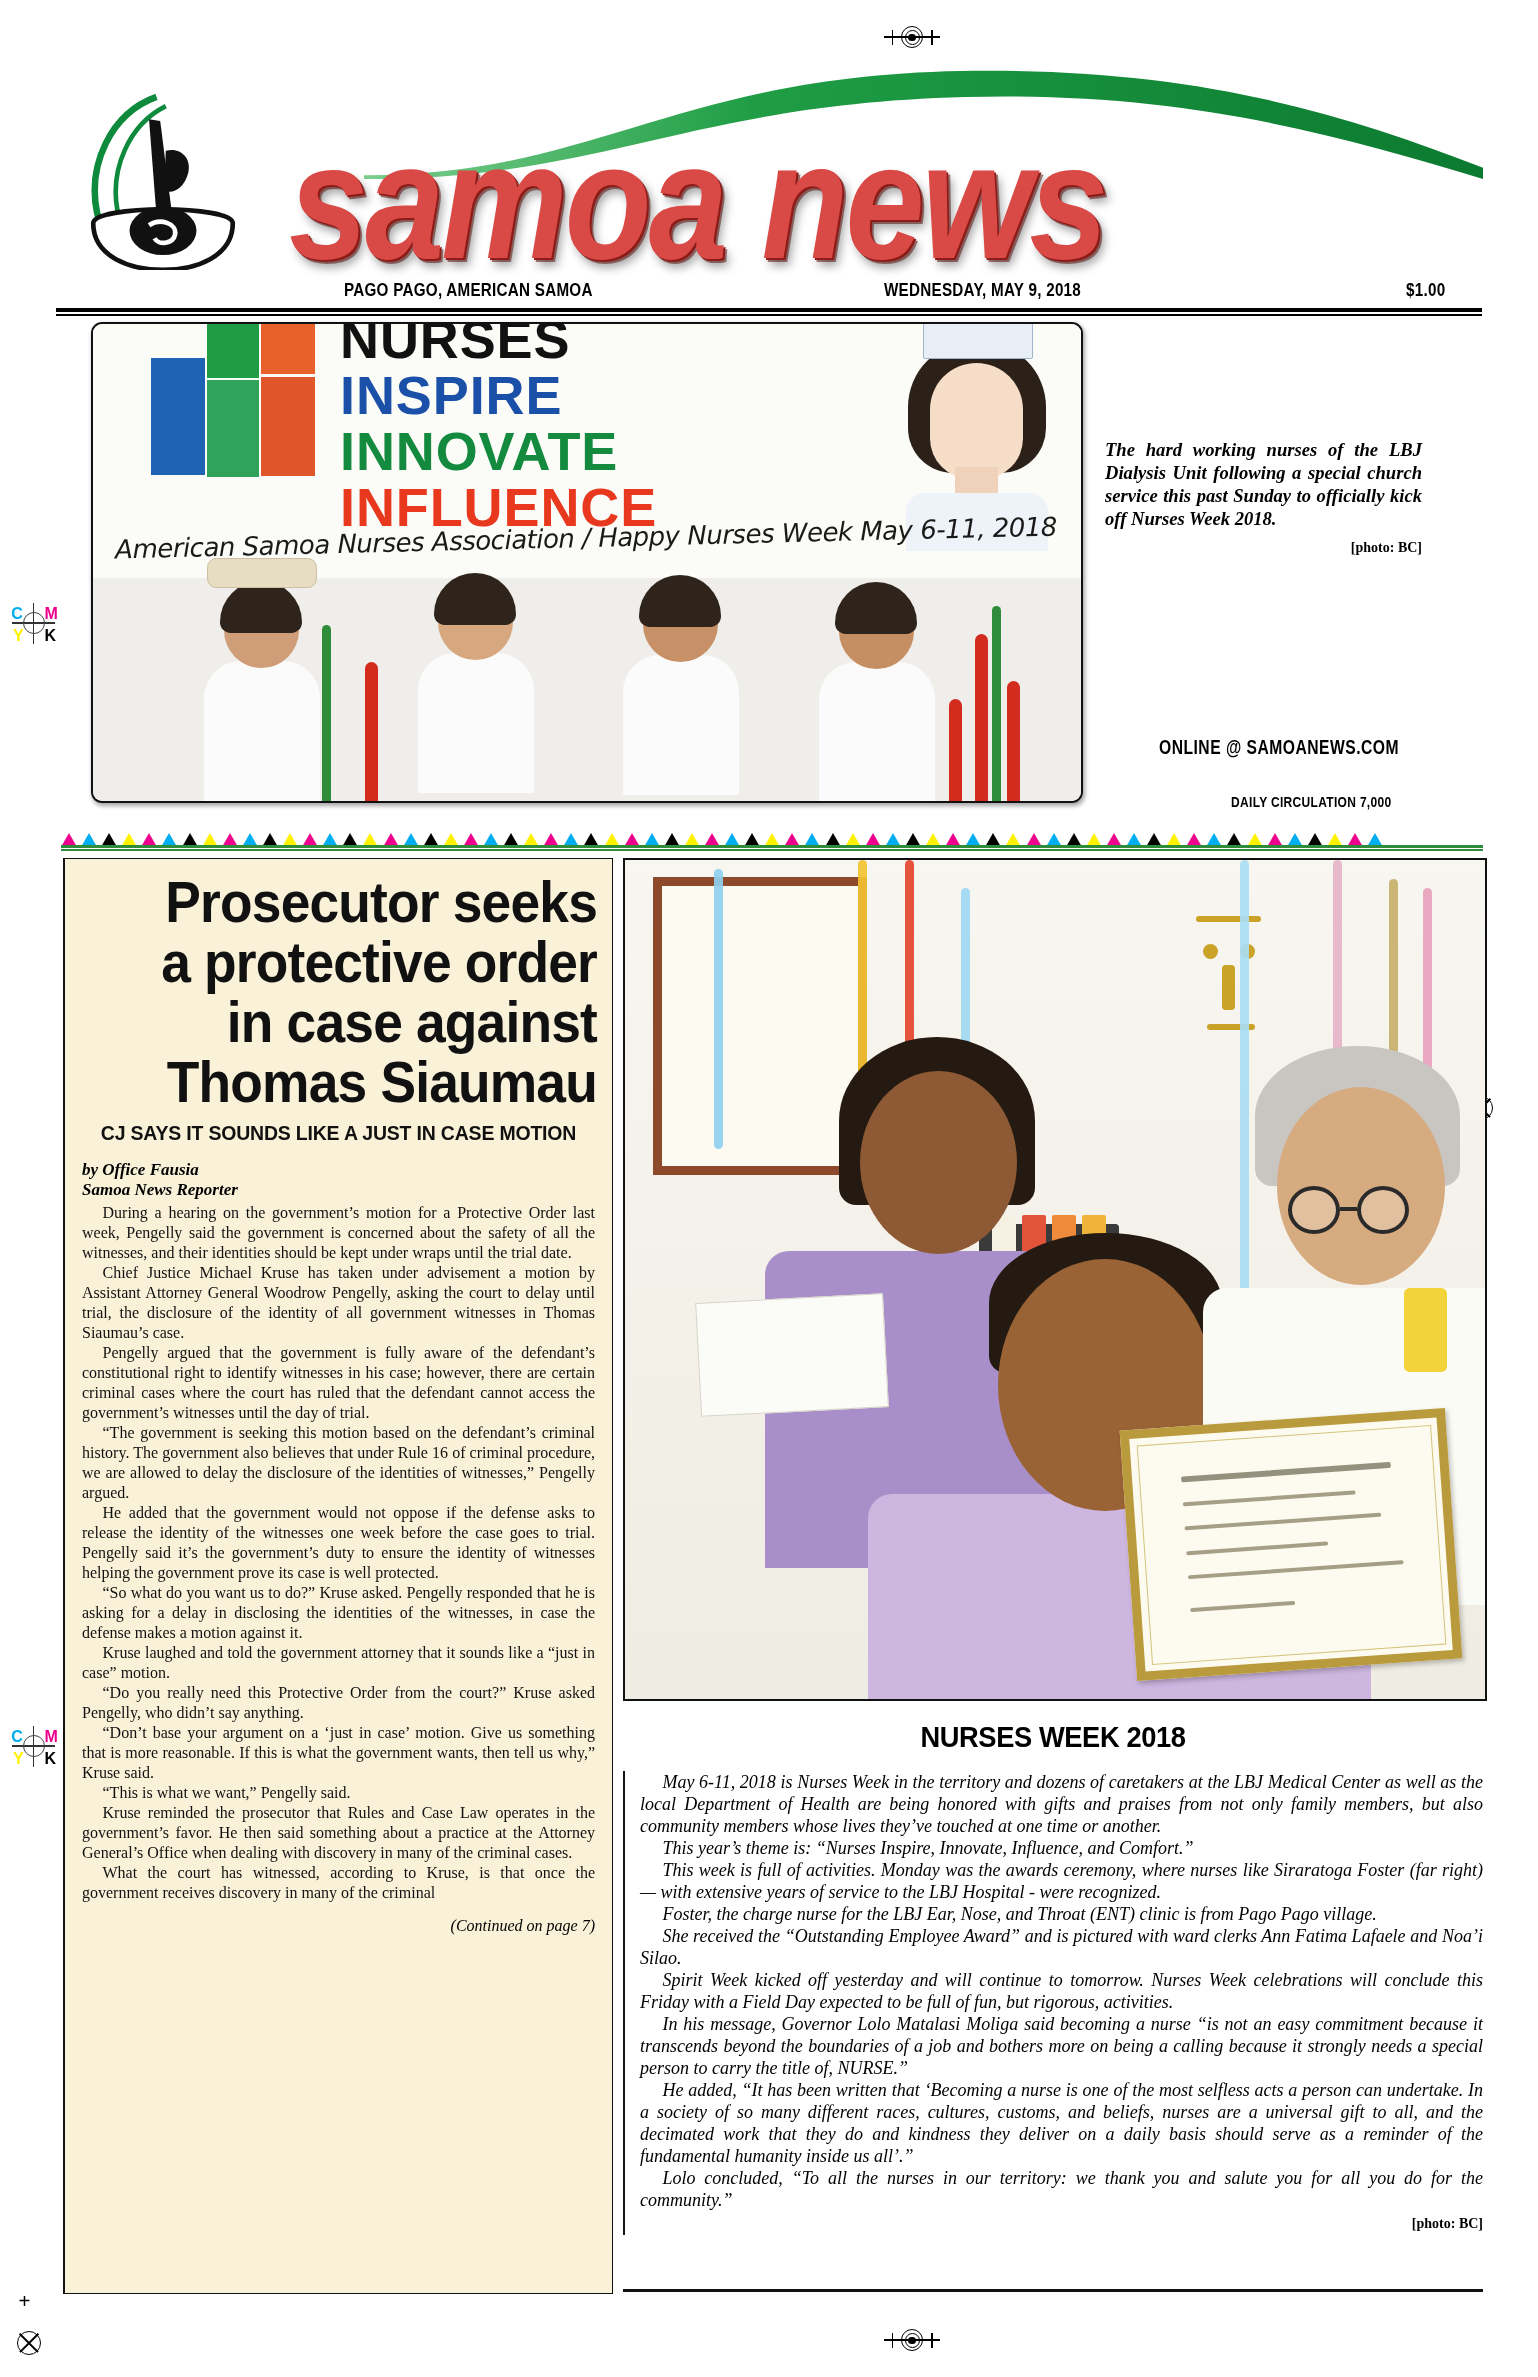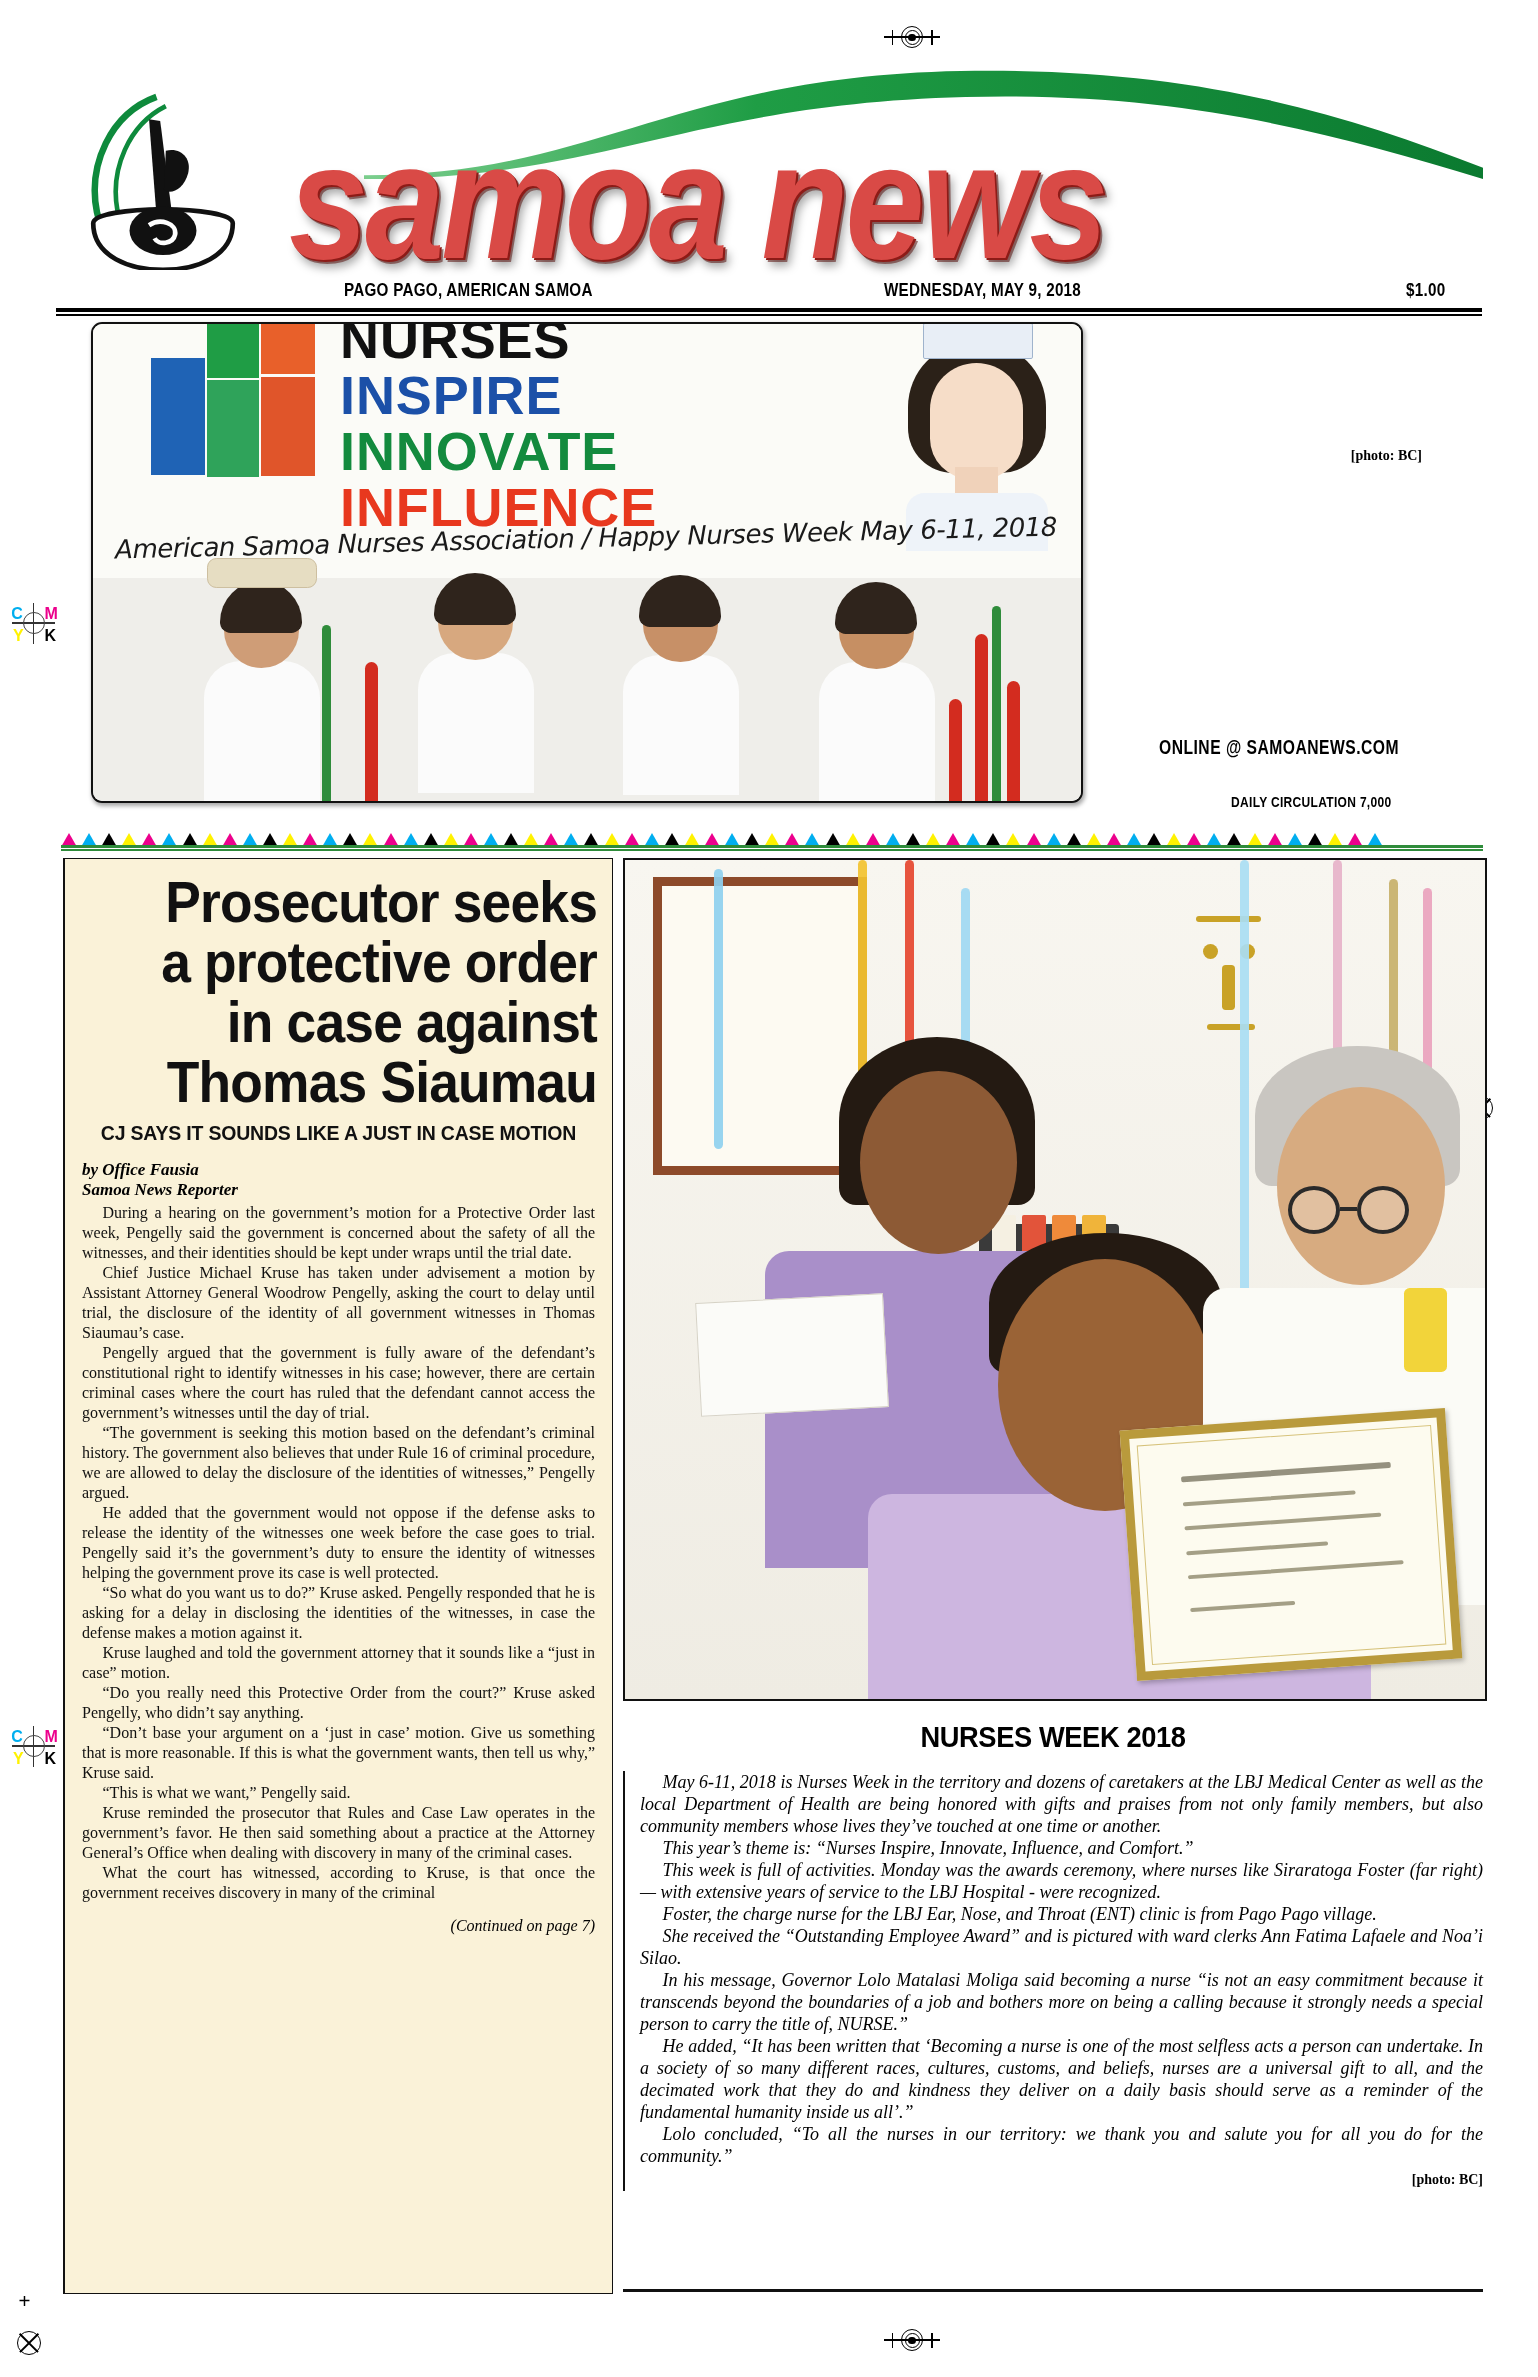--- a/index.html
+++ b/index.html
@@ -319,20 +319,21 @@
     <div class="fl" style="left:272px;height:140px;"></div>
     <div class="fl-g" style="left:229px;height:177px;"></div>
     <div class="fl" style="left:882px;height:168px;"></div>
     <div class="fl" style="left:914px;height:121px;"></div>
     <div class="fl-g" style="left:899px;height:196px;"></div>
     <div class="fl" style="left:856px;height:103px;"></div>
   </div>
 </div>
 
 <div class="topcap">
+  <span>The hard working nurses of the LBJ Dialysis Unit following a special church service this past Sunday to officially kick off Nurses Week 2018.</span>
   <span class="credit">[photo: BC]</span>
 </div>
 <div class="online">ONLINE @ SAMOANEWS.COM</div>
 <div class="circ-txt">DAILY CIRCULATION 7,000</div>
 
 <div class="tri-strip" id="triStrip">
     <div class="tri" style="border-bottom-color: rgb(236, 0, 140);"></div>
     <div class="tri" style="border-bottom-color: rgb(0, 174, 239);"></div>
     <div class="tri" style="border-bottom-color: rgb(0, 0, 0);"></div>
     <div class="tri" style="border-bottom-color: rgb(255, 242, 0);"></div>
@@ -496,18 +497,19 @@
   </div>
 </div>
 
 <div class="nwtitle">NURSES WEEK 2018</div>
 <div class="rightbody" id="rightBody">
     <p>May 6-11, 2018 is Nurses Week in the territory and dozens of caretakers at the LBJ Medical Center as well as the local Department of Health are being honored with gifts and praises from not only family members, but also community members whose lives they’ve touched at one time or another.</p>
     <p>This year’s theme is: “Nurses Inspire, Innovate, Influence, and Comfort.”</p>
     <p>This week is full of activities. Monday was the awards ceremony, where nurses like Siraratoga Foster (far right) — with extensive years of service to the LBJ Hospital - were recognized.</p>
     <p>Foster, the charge nurse for the LBJ Ear, Nose, and Throat (ENT) clinic is from Pago Pago village.</p>
     <p>She received the “Outstanding Employee Award” and is pictured with ward clerks Ann Fatima Lafaele and Noa’i Silao.</p>
+    <p>Spirit Week kicked off yesterday and will continue to tomorrow. Nurses Week celebrations will conclude this Friday with a Field Day expected to be full of fun, but rigorous, activities.</p>
     <p>In his message, Governor Lolo Matalasi Moliga said becoming a nurse “is not an easy commitment because it transcends beyond the boundaries of a job and bothers more on being a calling because it strongly needs a special person to carry the title of, NURSE.”</p>
     <p>He added, “It has been written that ‘Becoming a nurse is one of the most selfless acts a person can undertake. In a society of so many different races, cultures, customs, and beliefs, nurses are a universal gift to all, and the decimated work that they do and kindness they deliver on a daily basis should serve as a reminder of the fundamental humanity inside us all’.”</p>
     <p>Lolo concluded, “To all the nurses in our territory: we thank you and salute you for all you do for the community.”<span class="rb-credit">[photo: BC]</span></p>
   </div>
 <div class="rightrule"></div>
 
 
 </body></html>

